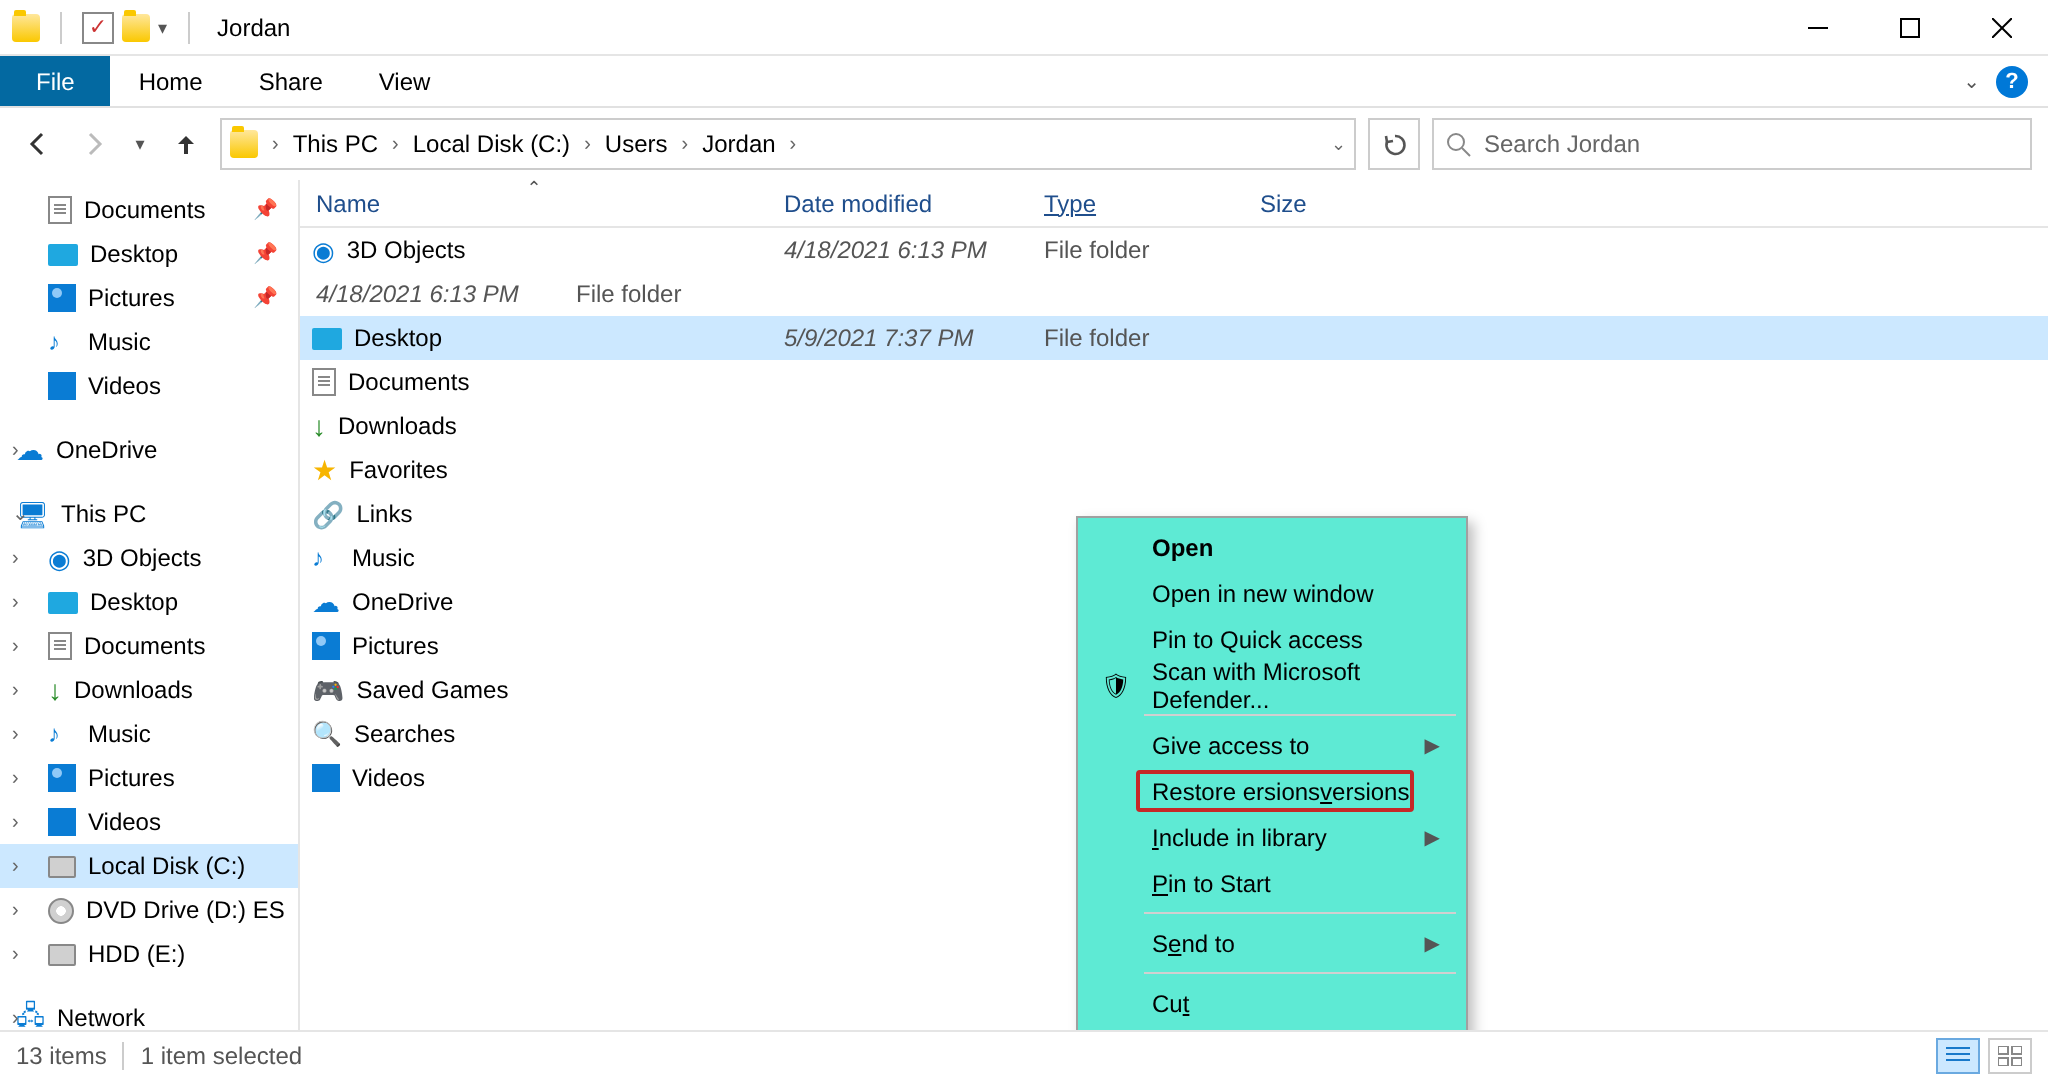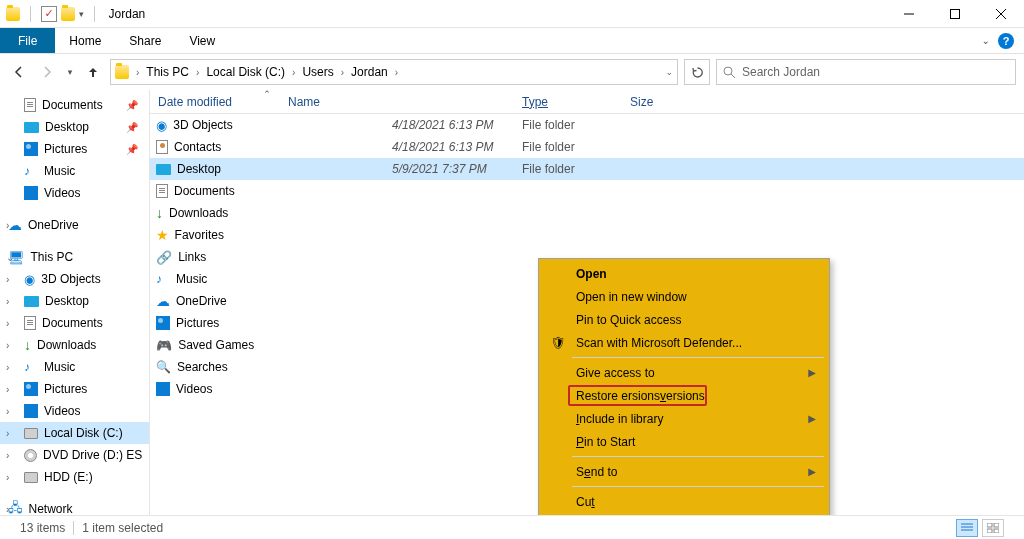--- a/index.html
+++ b/index.html
@@ -70,30 +70,30 @@
   .ico-dl { color:#2a8c2a; font-size:14px; font-weight:bold; }
   .ico-contact { width:12px;height:14px;background:#fff;border:1px solid #888; position:relative; }
   .ico-contact::before { content:""; position:absolute; top:2px;left:3px;width:5px;height:5px;border-radius:50%;background:#cc8844; }
   .ico-link { color:#0a7cd4; font-size:13px; }
   .ico-3d { color:#0a7cd4; font-size:13px; }
   .ico-save { color:#6a9a3a; font-size:13px; }
   .ico-search { color:#555; font-size:12px; }
   .ico-net { color:#0a7cd4; font-size:13px; }
   .ico-desk { width:15px;height:11px;background:#1fa8e0;border-radius:1px; }
 
-  .ctxmenu { position:absolute; left:388px; top:168px; width:292px; background:#eab308; border:1px solid #a0a0a0; box-shadow:3px 3px 6px rgba(0,0,0,0.25); padding:3px; font-size:12px; z-index:50; }
+  .ctxmenu { position:absolute; left:388px; top:168px; width:196px; background:#5eead4; border:1px solid #a0a0a0; box-shadow:3px 3px 6px rgba(0,0,0,0.25); padding:3px; font-size:12px; z-index:50; }
   .ctxitem { height:23px; display:flex; align-items:center; padding-left: 34px; position:relative; }
   .ctxitem.highlight { border:2px solid #c62828; border-radius:2px; margin:1px 2px 1px 26px; padding-left:6px; height:21px; width:auto; display:inline-flex; }
   .ctxitem .arrow { position:absolute; right:10px; color:#555; font-size:10px; }
   .ctxitem .cicon { position:absolute; left:8px; width:16px; text-align:center; }
   .ctxsep { height:1px; background:#d0d0d0; margin: 3px 2px 3px 30px; }
   .bold { font-weight:600; }
   .ul-u { text-decoration: underline; text-decoration-skip-ink: none; }
 
-  .statusbar { height: 24px; border-top:1px solid #e5e5e5; display:flex; align-items:center; padding:0 20px; font-size:12px; color:#555; gap:8px; }
+  .statusbar { height: 24px; border-top:1px solid #e5e5e5; display:flex; align-items:center; padding:0 8px; font-size:12px; color:#555; gap:8px; }
   .statusbar .sb-sep { width:1px; height:14px; background:#ccc; }
   .statusbar .sb-right { margin-left:auto; display:flex; align-items:center; gap:4px; }
   .viewbtn { width:22px; height:18px; border:1px solid #ccc; display:flex;align-items:center;justify-content:center; }
   .viewbtn.active { background:#cce8ff; border-color:#6aa9e0; }
   .watermark { position:absolute; right:14px; bottom:24px; color:#b8b8b8; font-size:18px; font-family:"Segoe UI Light","Segoe UI"; pointer-events:none; }
 
   svg { display:block; }
 </style>
 </head>
 <body>
@@ -283,41 +283,37 @@
           <span class="caret-expand">›</span>
           <span class="ico-net">🖧</span>
           <span>Network</span>
         </div>
       </div>
 
     <div class="files">
       <div style="position:relative;">
         <div class="sort-ind">⌃</div>
         <div class="files-header">
+          <div class="col name">Name</div>
           <div class="col date">Date modified</div>
-          <div class="col name">Name</div>
           <div class="col type">Type</div>
           <div class="col size">Size</div>
         </div>
       </div>
       <div id="filerows">
           <div class="filerow">
             <div class="fname">
               <span class="ico-3d">◉</span>
               <span>3D Objects</span>
             </div>
             <div class="fdate">4/18/2021 6:13 PM</div>
             <div class="ftype">File folder</div>
             <div class="fsize"></div>
           </div>
           <div class="filerow">
-            <div class="fname">
-              <span class="ico-contact"></span>
-              <span>Contacts</span>
-            </div>
             <div class="fdate">4/18/2021 6:13 PM</div>
             <div class="ftype">File folder</div>
             <div class="fsize"></div>
           </div>
           <div class="filerow selected">
             <div class="fname">
               <span class="ico-desk"></span>
               <span>Desktop</span>
             </div>
             <div class="fdate">5/9/2021 7:37 PM</div>

